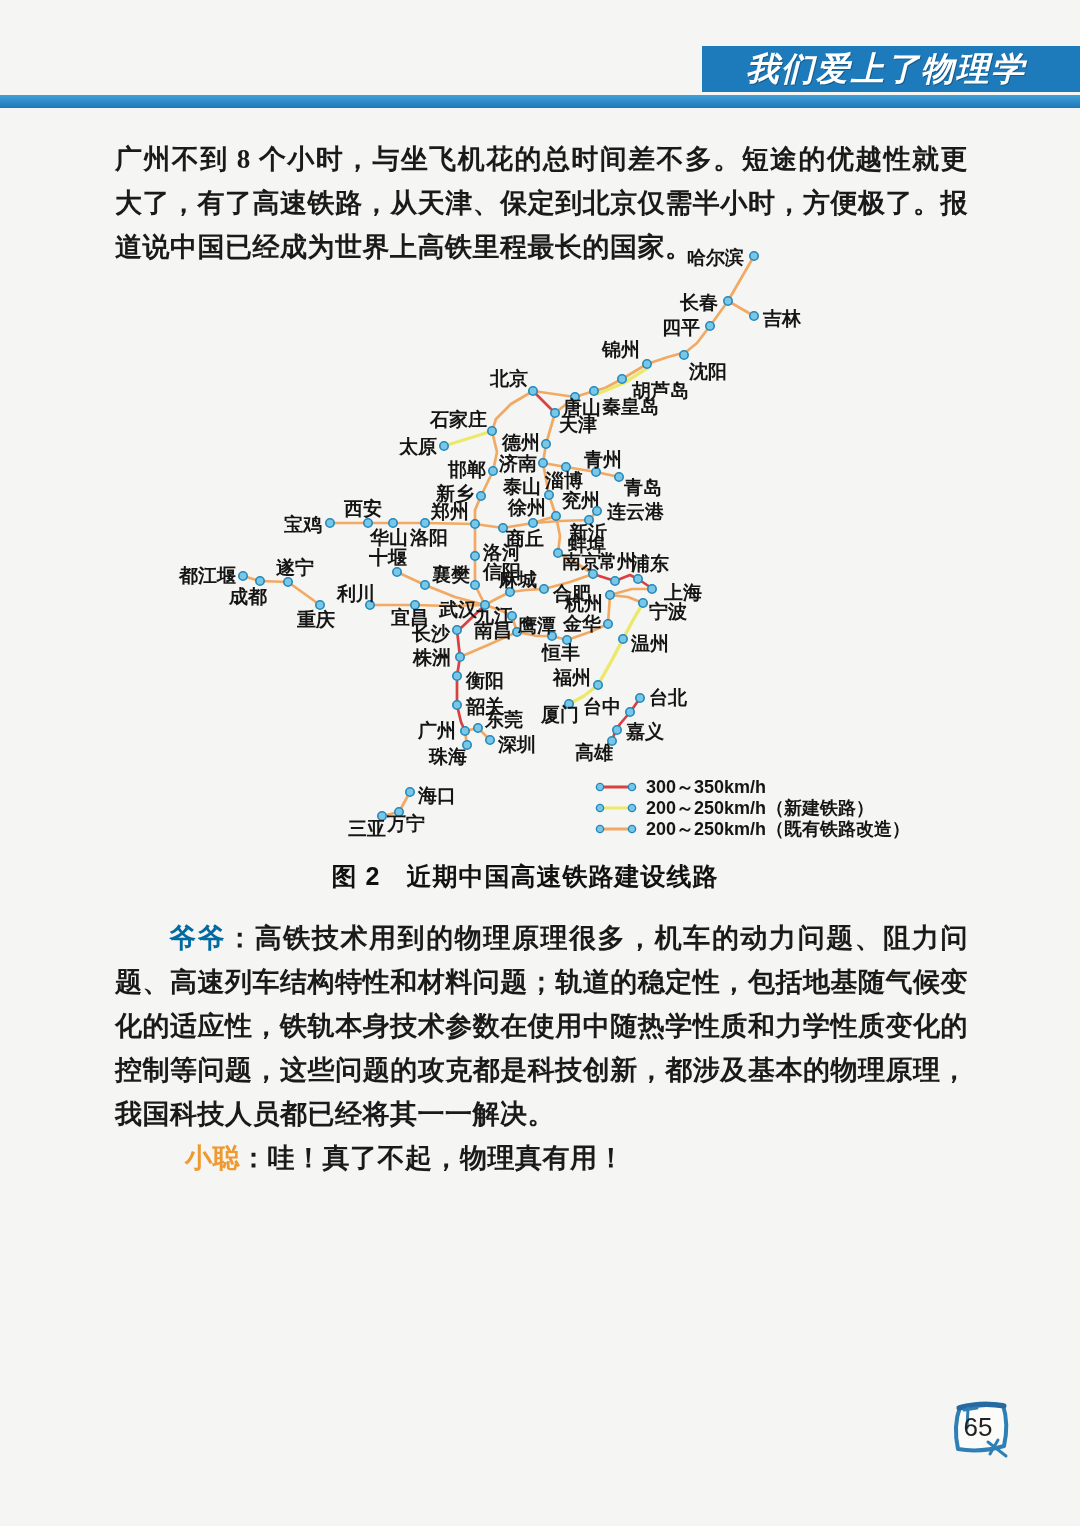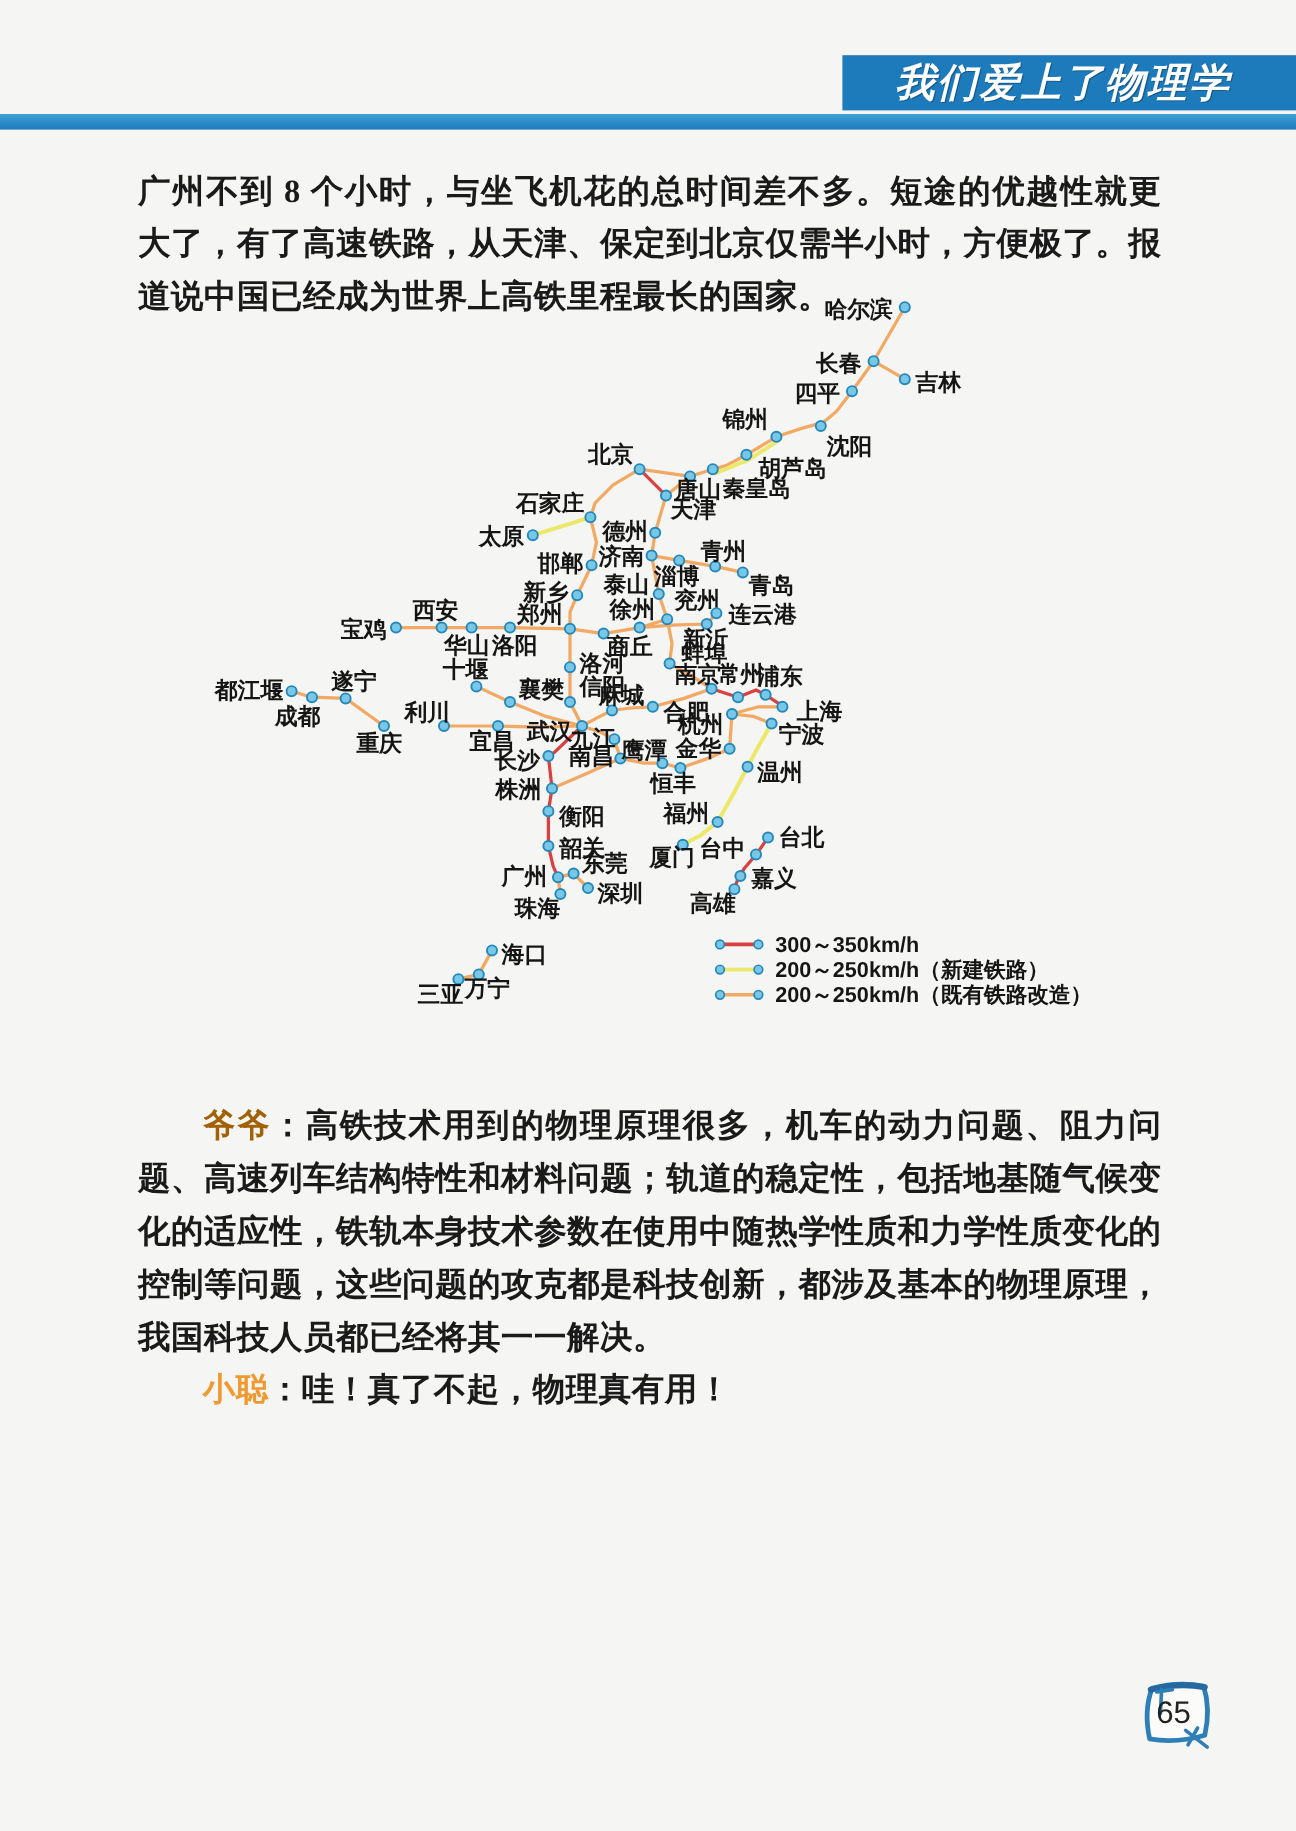--- a/index.html
+++ b/index.html
@@ -272,24 +272,25 @@
       <line x1="600" y1="808" x2="632" y2="808" stroke="#ece96a" stroke-width="3"></line>
       <circle cx="600" cy="808" r="3.6" fill="#79c7e6" stroke="#2488bb" stroke-width="1.4"></circle>
       <circle cx="632" cy="808" r="3.6" fill="#79c7e6" stroke="#2488bb" stroke-width="1.4"></circle>
       <text x="646" y="814" class="legend-label">200～250km/h（新建铁路）</text>
       <line x1="600" y1="829" x2="632" y2="829" stroke="#f2a963" stroke-width="3"></line>
       <circle cx="600" cy="829" r="3.6" fill="#79c7e6" stroke="#2488bb" stroke-width="1.4"></circle>
       <circle cx="632" cy="829" r="3.6" fill="#79c7e6" stroke="#2488bb" stroke-width="1.4"></circle>
       <text x="646" y="835" class="legend-label">200～250km/h（既有铁路改造）</text>
     </svg>
 
+  <div class="figure-caption">图 2　近期中国高速铁路建设线路</div>
 
   <div id="dialogues">
-      <p class="para indent"><span class="speaker" style="color: #a16207;">爷爷</span>：高铁技术用到的物理原理很多，机车的动力问题、阻力问题、高速列车结构特性和材料问题；轨道的稳定性，包括地基随气候变化的适应性，铁轨本身技术参数在使用中随热学性质和力学性质变化的控制等问题，这些问题的攻克都是科技创新，都涉及基本的物理原理，我国科技人员都已经将其一一解决。</p>
-      <p class="para indent"><span class="speaker" style="color: rgb(239, 154, 48);">小聪</span>：哇！真了不起，物理真有用！</p>
+      <p class="para indent"><span class="speaker" style="color: #0369a1;">爷爷</span>：高铁技术用到的物理原理很多，机车的动力问题、阻力问题、高速列车结构特性和材料问题；轨道的稳定性，包括地基随气候变化的适应性，铁轨本身技术参数在使用中随热学性质和力学性质变化的控制等问题，这些问题的攻克都是科技创新，都涉及基本的物理原理，我国科技人员都已经将其一一解决。</p>
+      <p class="para indent"><span class="speaker" style="color: rgb(239, 154, 48); margin-left: 16px;">小聪</span>：哇！真了不起，物理真有用！</p>
     </div>
 
   <div class="page-badge">
     <svg width="76" height="66" viewBox="0 0 76 66">
       <path d="M16,11 Q37,5 59,9 Q65,28 60,50 Q36,57 14,53 Q9,30 16,11 Z" fill="#fbfbfa" stroke="#2e7fb5" stroke-width="4" stroke-linejoin="round"></path>
       <path d="M15,12 Q38,6 60,10" fill="none" stroke="#2569a0" stroke-width="5" stroke-linecap="round"></path>
       <path d="M20,14 L33,12 M24,12 L23,32" fill="none" stroke="#2e7fb5" stroke-width="3" stroke-linecap="round"></path>
       <path d="M44,46 L62,60 M54,44 L46,58" fill="none" stroke="#2e7fb5" stroke-width="3" stroke-linecap="round"></path>
     </svg>
     <span class="page-num">65</span>

